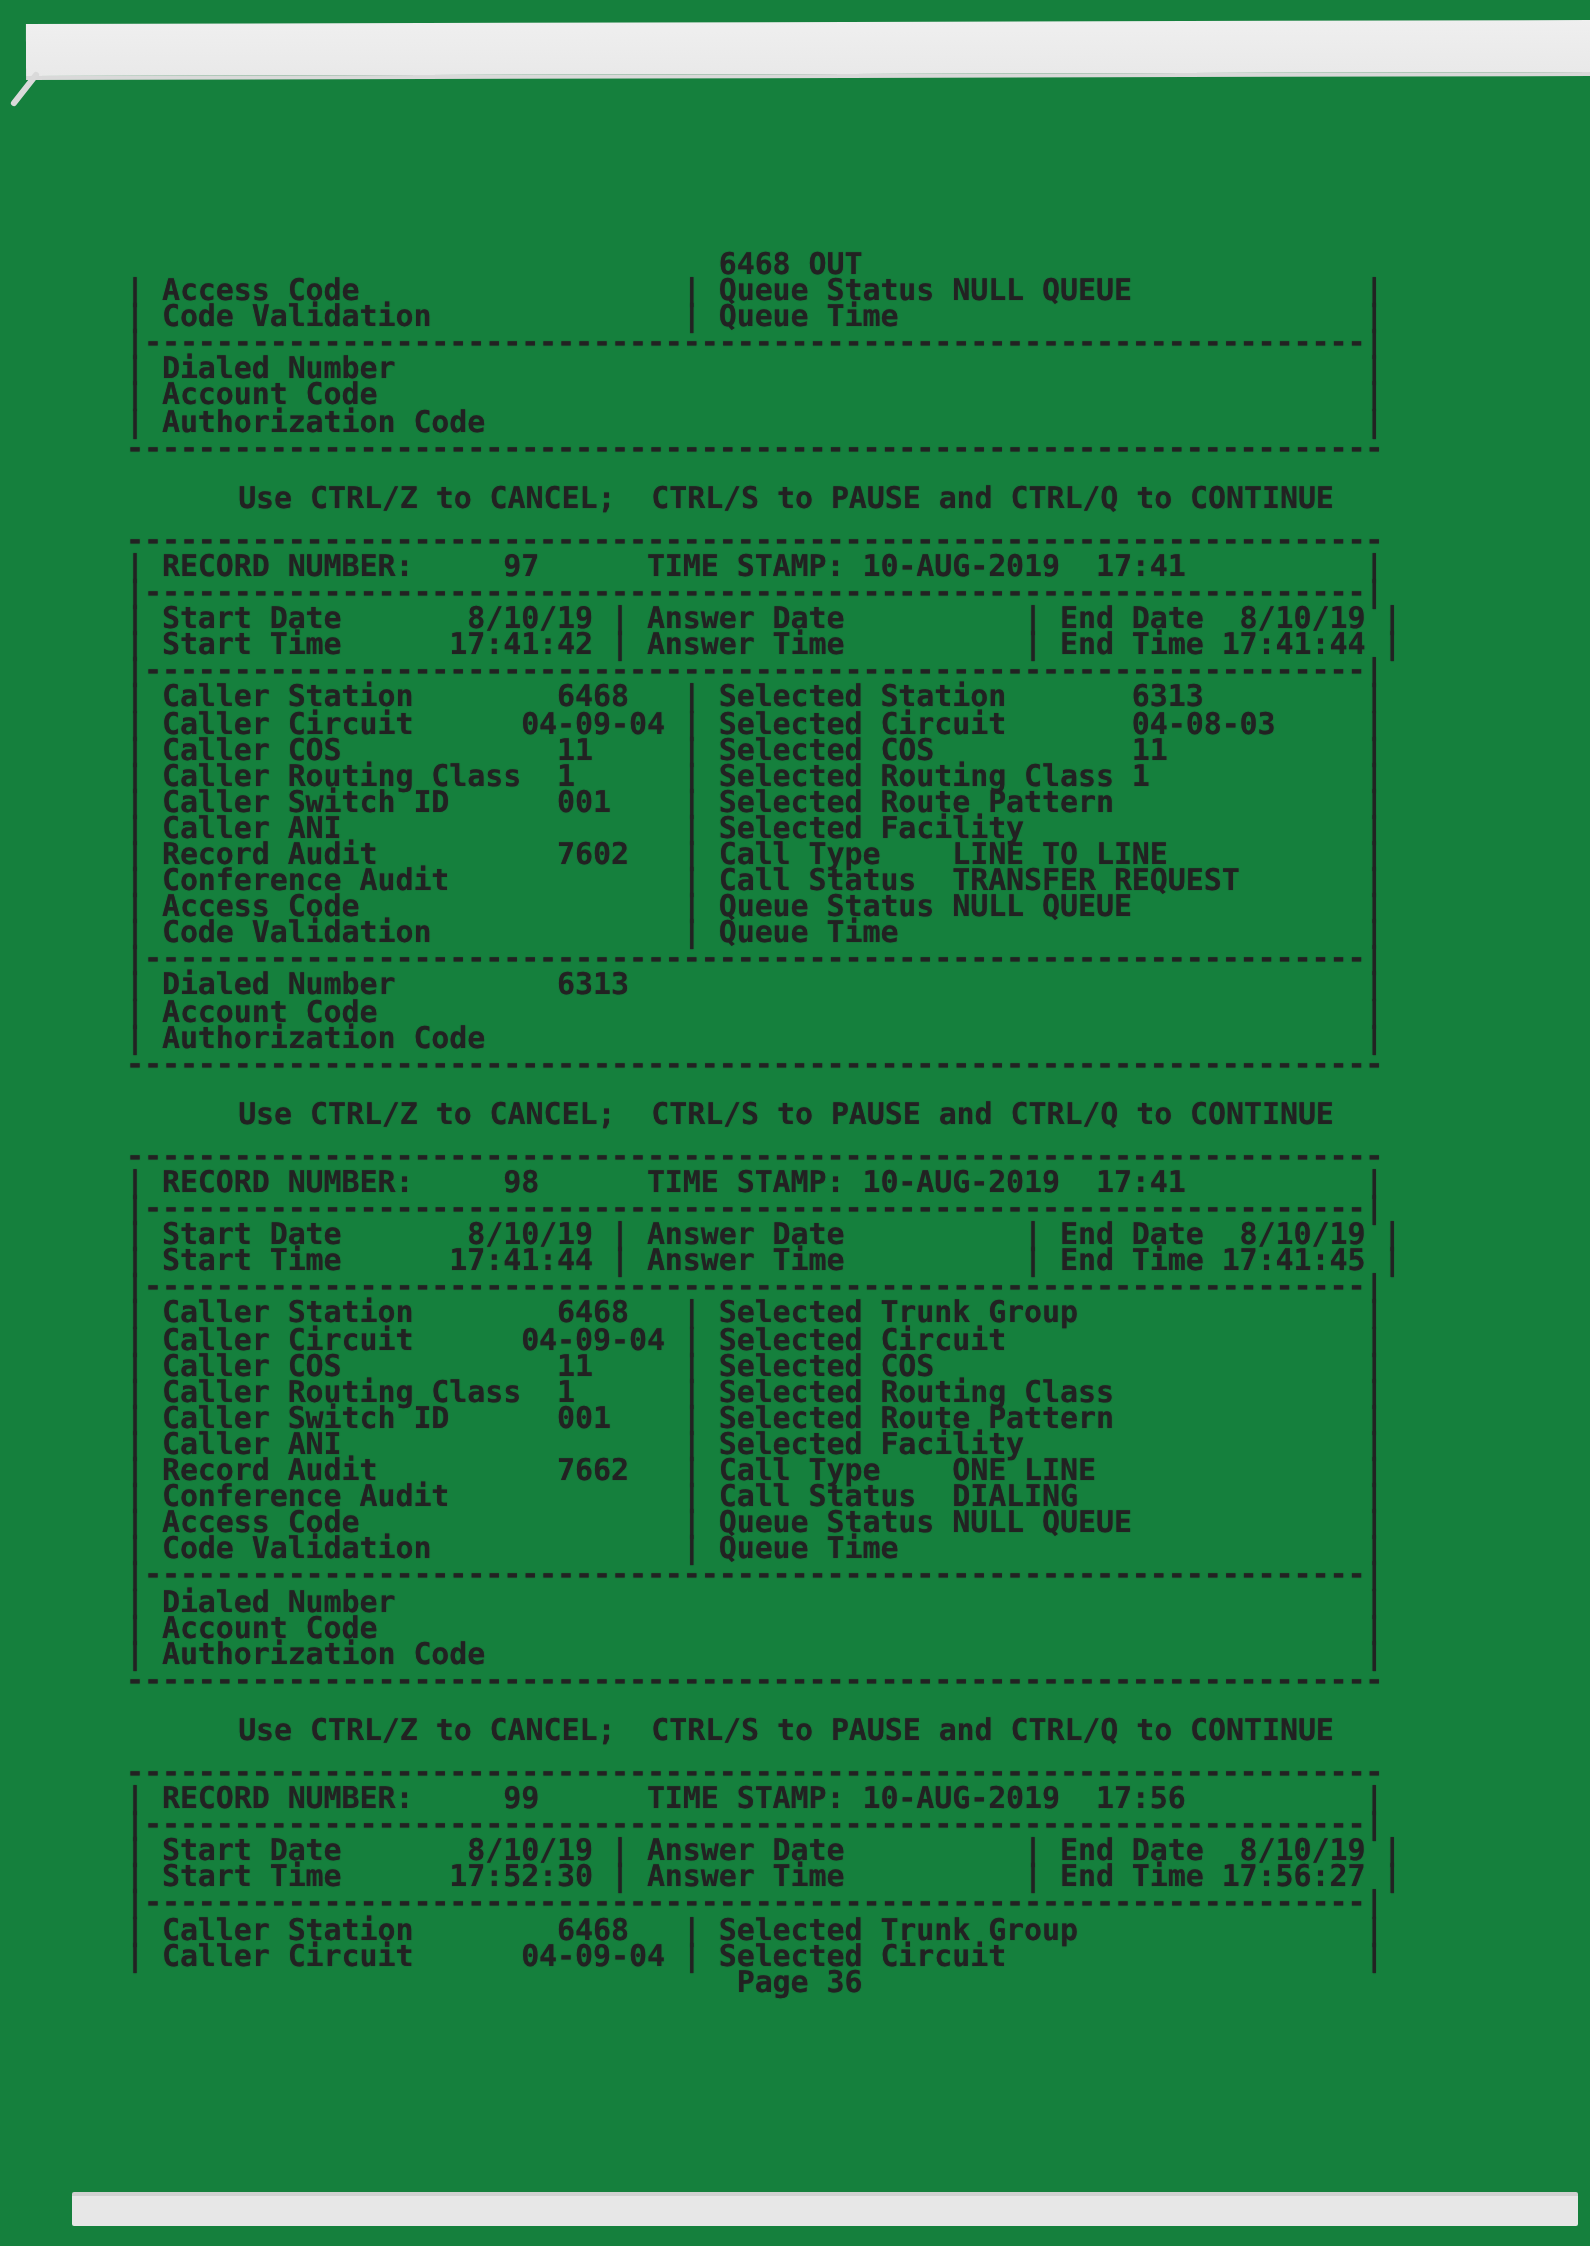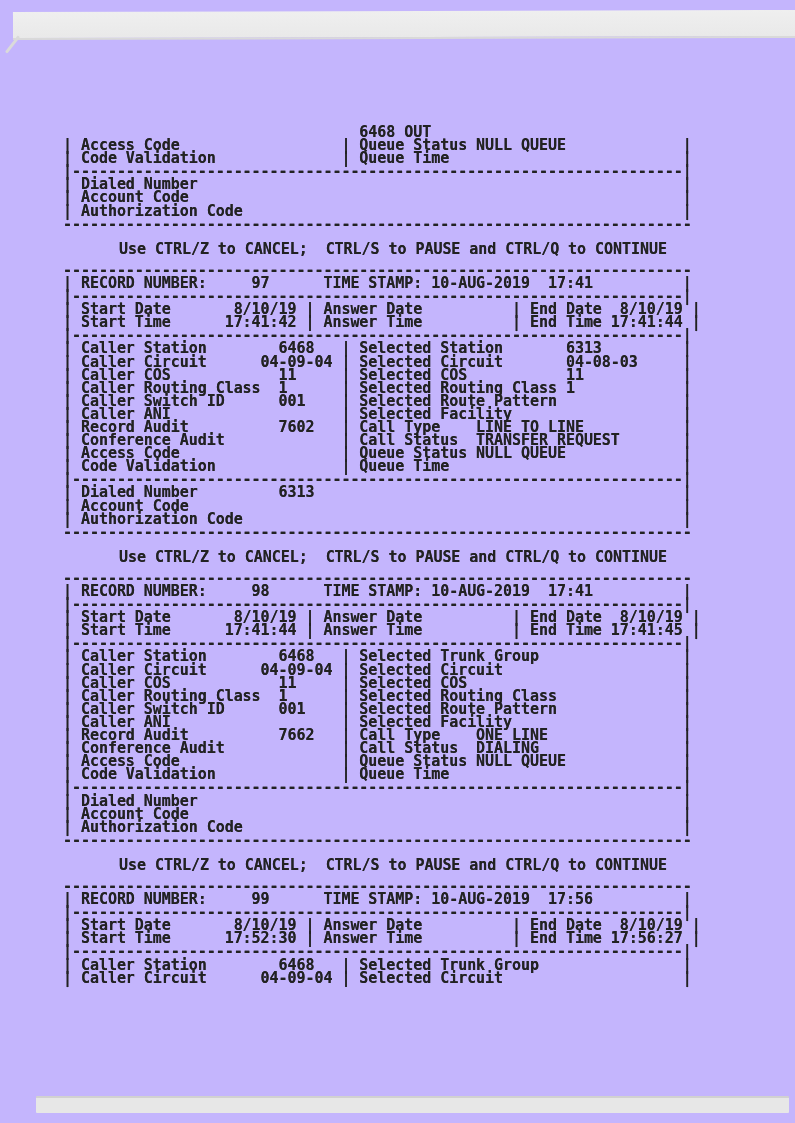--- a/index.html
+++ b/index.html
@@ -1,21 +1,21 @@
 <!DOCTYPE html>
 <html><head>
 <meta charset="utf-8">
 <style>
   html,body{margin:0;padding:0;}
   body{
     width:795px;height:1123px;position:relative;overflow:hidden;
     background:#ffffff;
     font-family:"DejaVu Sans Mono", monospace;
   }
-  .page{position:absolute;inset:0;background:#c4b5fd;}
+  .page{position:absolute;inset:0;background:#15803d;}
   .top-band{
     position:absolute;left:13px;top:11px;right:-4px;height:26px;
     background:linear-gradient(180deg,#efefef,#e9e9e9);
     border-bottom:2px solid #d9d9d9;
     transform:rotate(-0.15deg);
   }
   .fold-line{
     position:absolute;left:2px;top:43px;width:21px;height:3px;
     background:#dadada;transform:rotate(128deg);border-radius:2px;
   }
@@ -102,16 +102,17 @@
 ----------------------------------------------------------------------</pre>
     <pre class="prompt">Use CTRL/Z to CANCEL;  CTRL/S to PAUSE and CTRL/Q to CONTINUE</pre>
     <pre class="record">----------------------------------------------------------------------
 | RECORD NUMBER:     99      TIME STAMP: 10-AUG-2019  17:56          |
 |--------------------------------------------------------------------|
 | Start Date       8/10/19 | Answer Date          | End Date  8/10/19 |
 | Start Time      17:52:30 | Answer Time          | End Time 17:56:27 |
 |--------------------------------------------------------------------|
 | Caller Station        6468   | Selected Trunk Group                |
 | Caller Circuit      04-09-04 | Selected Circuit                    |</pre>
+    <pre>                                  Page 36</pre>
   </div>
 
   <div class="bottom-band"></div>
 </div>
 
 </body></html>

